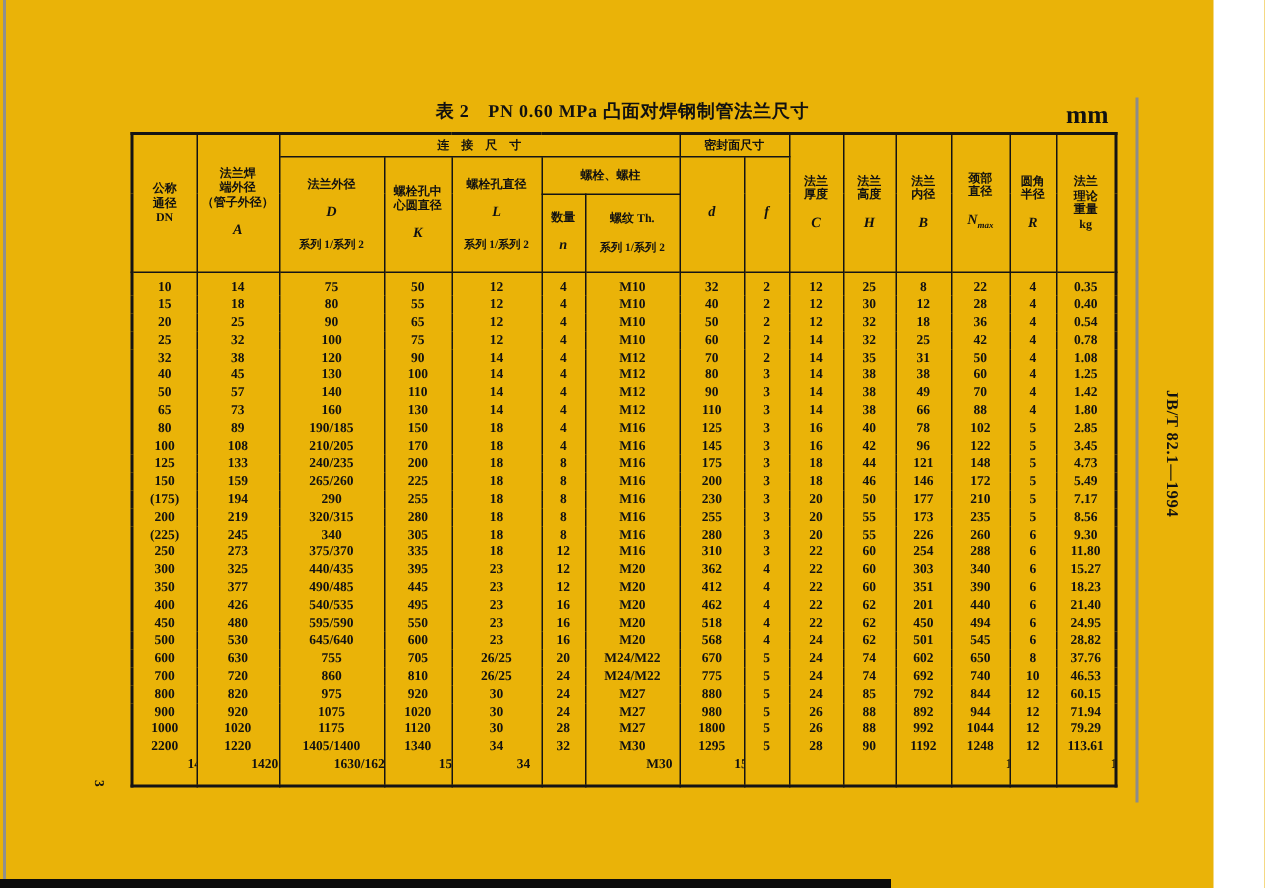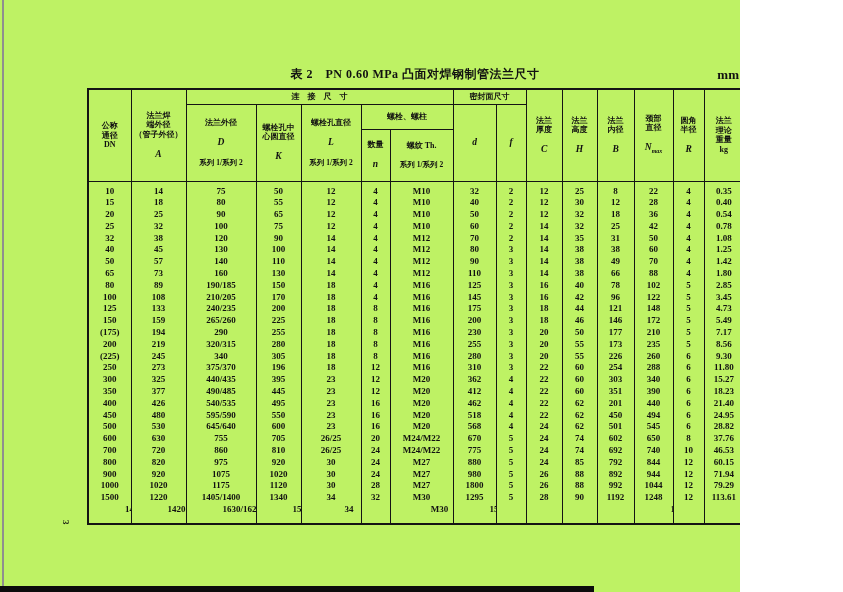--- a/index.html
+++ b/index.html
@@ -1,28 +1,28 @@
 <!DOCTYPE html>
 <html><head>
 <meta charset="utf-8">
 <style>
   * { margin:0; padding:0; box-sizing:border-box; }
   html,body { width:843px; height:592px; }
   body { background:#ffffff; font-family:"Liberation Serif","DejaVu Serif",serif; color:#111; }
-  .page { position:relative; width:740px; height:592px; background:#bef264; overflow:hidden; }
+  .page { position:relative; width:809px; height:592px; background:#eab308; overflow:hidden; }
 
   
   .edge-left   { position:absolute; left:2px; top:0; width:2px; height:592px; background:#8f8f8f; }
   .edge-right  { position:absolute; left:757px; top:65px; width:2px; height:470px; background:#8c8c8c; }
   .edge-bottom { position:absolute; left:0; top:586px; width:594px; height:6px; background:#0c0c0c; }
 
   
   .title-row { position:absolute; left:87px; top:66px; width:656px; height:16px; }
   .doc-title { position:absolute; left:0; right:0; text-align:center; font-weight:bold; font-size:12px; letter-spacing:0.5px; white-space:nowrap; }
-  .unit { position:absolute; right:4px; top:1px; font-weight:bold; font-size:13px; }
+  .unit { position:absolute; right:4px; top:1px; font-weight:bold; font-size:17px; }
 
   
   .std-label { position:absolute; left:787px; top:260px; transform-origin:0 0; transform:rotate(90deg);
                font-weight:bold; font-size:11px; white-space:nowrap; letter-spacing:0.5px; }
   .page-num  { position:absolute; left:71px; top:520px; transform-origin:0 0; transform:rotate(90deg);
                font-weight:bold; font-size:9px; }
 
   
   table.flange { position:absolute; left:87px; top:88px; width:656px; border-collapse:collapse; table-layout:fixed;
                  border:2px solid #141414; }
@@ -403,21 +403,21 @@
           <td>55</td>
           <td>226</td>
           <td>260</td>
           <td>6</td>
           <td>9.30</td>
         </tr>
         <tr>
           <td>250</td>
           <td>273</td>
           <td>375/370</td>
-          <td>196</td>
+          <td>335</td>
           <td>18</td>
           <td>12</td>
           <td>M16</td>
           <td>310</td>
           <td>3</td>
           <td>22</td>
           <td>60</td>
           <td>254</td>
           <td>288</td>
           <td>6</td>
@@ -587,21 +587,21 @@
           <td>1800</td>
           <td>5</td>
           <td>26</td>
           <td>88</td>
           <td>992</td>
           <td>1044</td>
           <td>12</td>
           <td>79.29</td>
         </tr>
         <tr>
-          <td>1500</td>
+          <td>2200</td>
           <td>1220</td>
           <td>1405/1400</td>
           <td>1340</td>
           <td>34</td>
           <td>32</td>
           <td>M30</td>
           <td>1295</td>
           <td>5</td>
           <td>28</td>
           <td>90</td>

